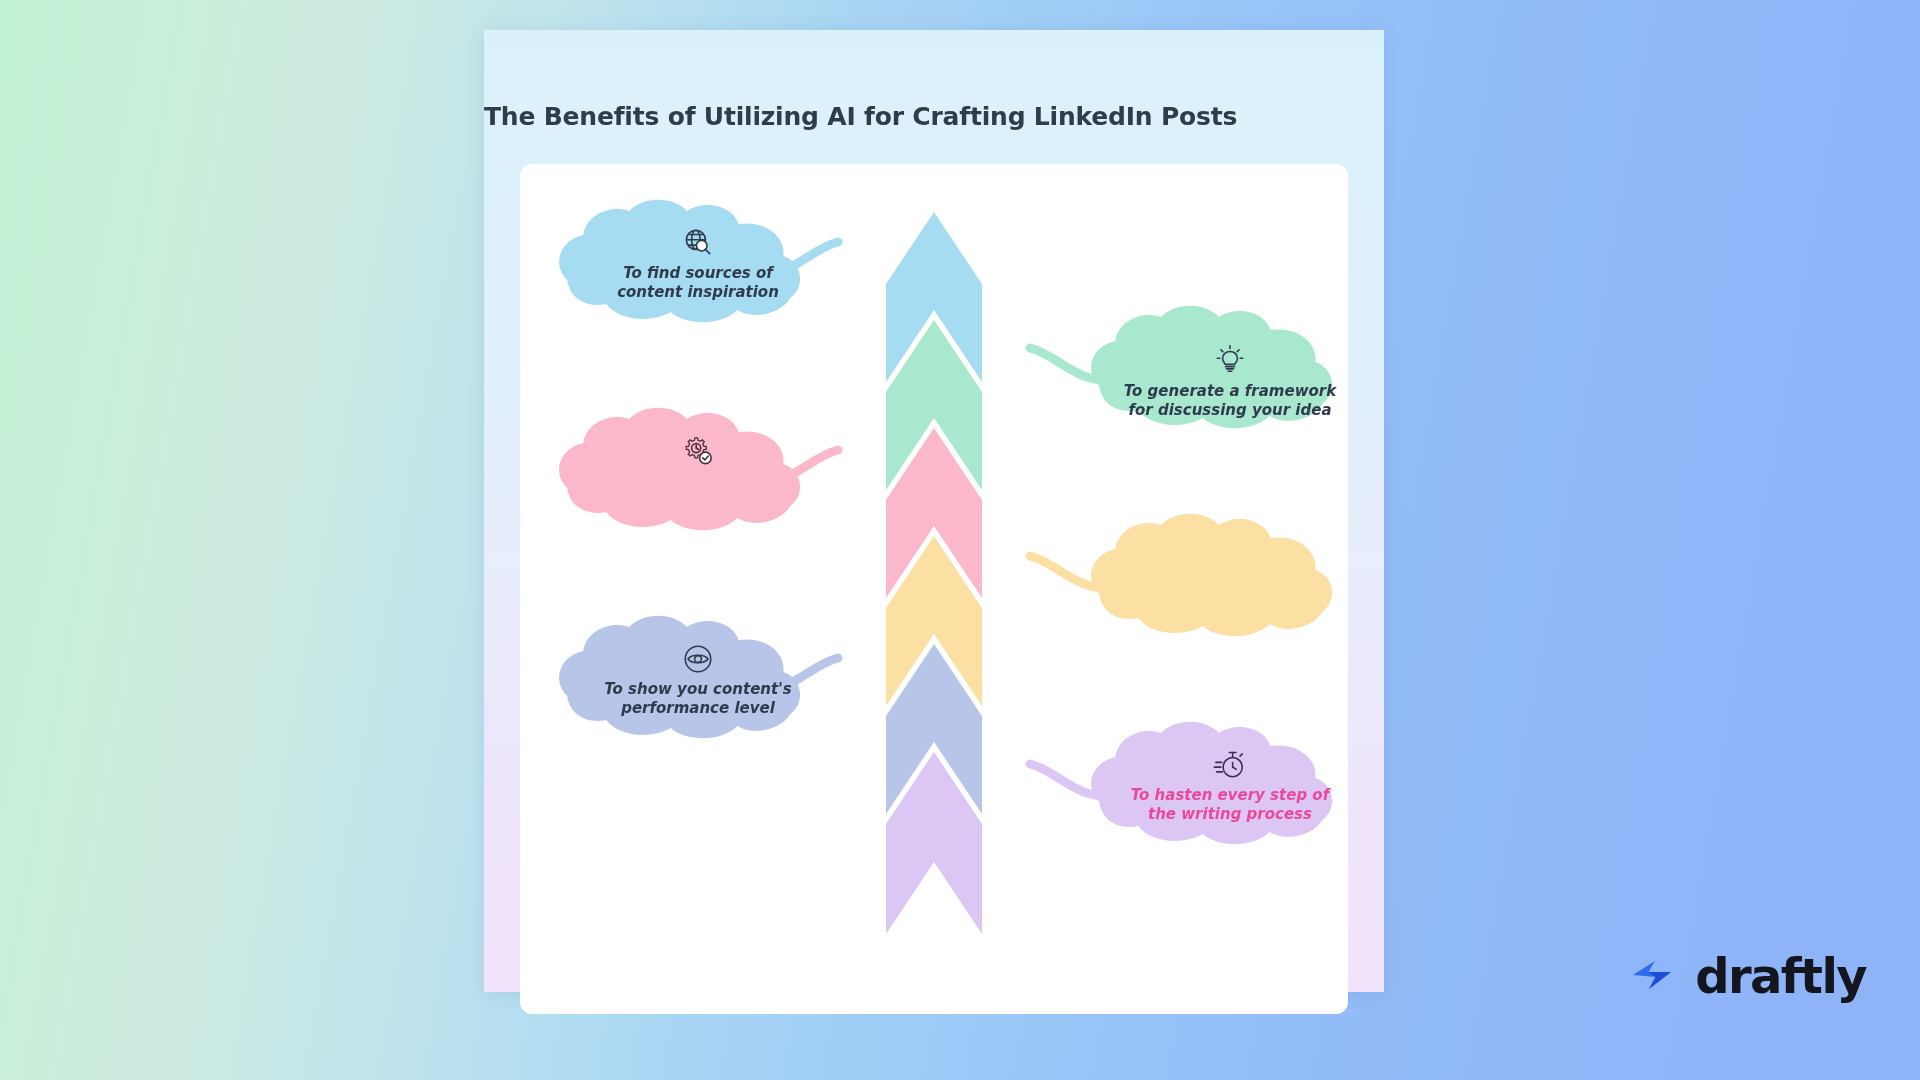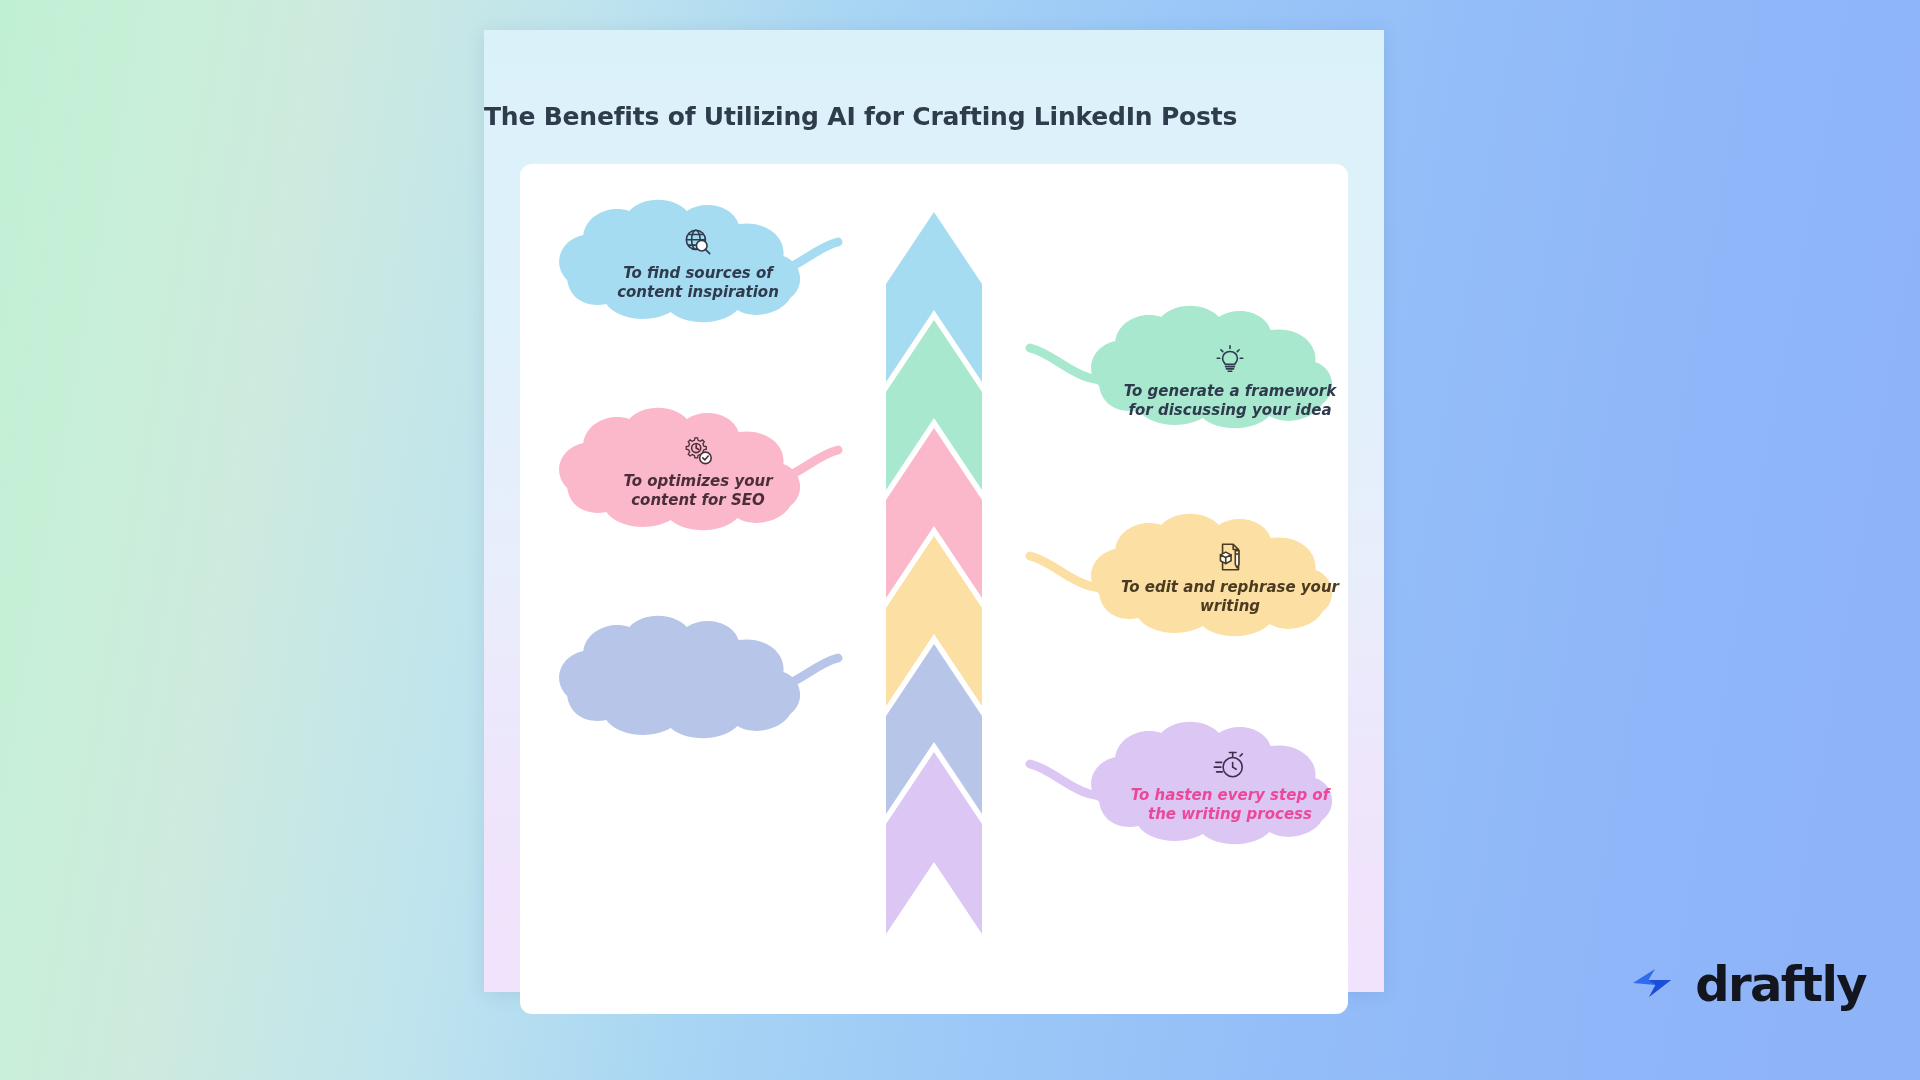--- a/index.html
+++ b/index.html
@@ -97,21 +97,21 @@
     font-weight: bold;
     line-height: 1.28;
     color: #2f3b4d;
     white-space: pre-line;
   }
 
   
   #draftly-logo {
     position: absolute;
     right: 54px;
-    bottom: 72px;
+    bottom: 80px;
     display: flex;
     align-items: center;
     gap: 20px;
     margin-top: 16px;
   }
   #draftly-wordmark {
     font-family: "DejaVu Sans", sans-serif;
     font-size: 48px;
     font-weight: bold;
     letter-spacing: -1.6px;
@@ -225,38 +225,32 @@
 
     <div class="cloud-node" style="left:48px; top:270px;">
       <svg class="cloud-icon" viewBox="0 0 32 32" fill="none" stroke="#4a2f3a" stroke-width="1.5">
         <path d="M14 3.5 h3 l0.6 2.8 2.6 1.1 2.4-1.6 2.1 2.1-1.6 2.4 1.1 2.6 2.8 0.6 v3 l-2.8 0.6-1.1 2.6 1.6 2.4-2.1 2.1-2.4-1.6-2.6 1.1-0.6 2.8 h-3 l-0.6-2.8-2.6-1.1-2.4 1.6-2.1-2.1 1.6-2.4-1.1-2.6-2.8-0.6 v-3 l2.8-0.6 1.1-2.6-1.6-2.4 2.1-2.1 2.4 1.6 2.6-1.1 z" transform="scale(0.82) translate(2,1)"></path>
         <circle cx="14.3" cy="13.2" r="4.3"></circle>
         <line x1="14.3" y1="13.2" x2="14.3" y2="10.2" stroke-linecap="round"></line>
         <line x1="14.3" y1="13.2" x2="16.6" y2="14.6" stroke-linecap="round"></line>
         <circle cx="23" cy="22.5" r="5.4" fill="#ffffff"></circle>
         <polyline points="20.5,22.5 22.4,24.4 25.6,20.7" stroke-linecap="round" stroke-linejoin="round"></polyline>
       </svg>
-      <div class="cloud-label" style="color:#4a2f3a;">To optimizes your
-content for SEO</div>
-    </div>
-
-    <div class="cloud-node" style="left:580px; top:376px;">
-      <svg class="cloud-icon" viewBox="0 0 32 32" fill="none" stroke="#4a3b22" stroke-width="1.5">
-        <path d="M9 4 h10 l5 5 v19 h-15 z" stroke-linejoin="round"></path>
-        <polyline points="19,4 19,9 24,9" stroke-linejoin="round"></polyline>
-        <path d="M7 14 l5-2.6 5 2.6 -5 2.6 z" fill="#ffffff" stroke-linejoin="round"></path>
-        <path d="M7 14 v5.6 l5 2.6 v-5.6 z" fill="#ffffff" stroke-linejoin="round"></path>
-        <path d="M17 14 v5.6 l-5 2.6 v-5.6 z" fill="#ffffff" stroke-linejoin="round"></path>
-        <path d="M21 10 h3.4 v13 l-1.7 3.2 -1.7-3.2 z" fill="#ffffff" stroke-linejoin="round"></path>
-        <line x1="21" y1="13.2" x2="24.4" y2="13.2"></line>
-      </svg>
-      <div class="cloud-label" style="color:#4a3b22;">To edit and rephrase your
-writing</div>
-    </div>
-
+    </div>
+
+
+    <div class="cloud-node" style="left:48px; top:478px;">
+      <svg class="cloud-icon" viewBox="0 0 32 32" fill="none" stroke="#2f3b4d" stroke-width="1.5">
+        <circle cx="16" cy="16" r="12"></circle>
+        <path d="M6.6 16 C9.6 11.3 22.4 11.3 25.4 16 C22.4 20.7 9.6 20.7 6.6 16 Z"></path>
+        <circle cx="16" cy="16" r="3.2"></circle>
+      </svg>
+      <div class="cloud-label">To show you content's
+performance level</div>
+    </div>
 
     <div class="cloud-node" style="left:580px; top:584px;">
       <svg class="cloud-icon" viewBox="0 0 32 32" fill="none" stroke="#3b2f4d" stroke-width="1.5">
         <circle cx="18.5" cy="18" r="9"></circle>
         <line x1="15.4" y1="4.2" x2="21.6" y2="4.2" stroke-linecap="round"></line>
         <line x1="18.5" y1="4.2" x2="18.5" y2="9" stroke-linecap="round"></line>
         <line x1="25.4" y1="7.6" x2="27.6" y2="5.6" stroke-linecap="round"></line>
         <line x1="18.5" y1="18" x2="18.5" y2="13.6" stroke-linecap="round"></line>
         <line x1="18.5" y1="18" x2="21.8" y2="20" stroke-linecap="round"></line>
         <line x1="2.6" y1="13.5" x2="8.2" y2="13.5" stroke-linecap="round"></line>

